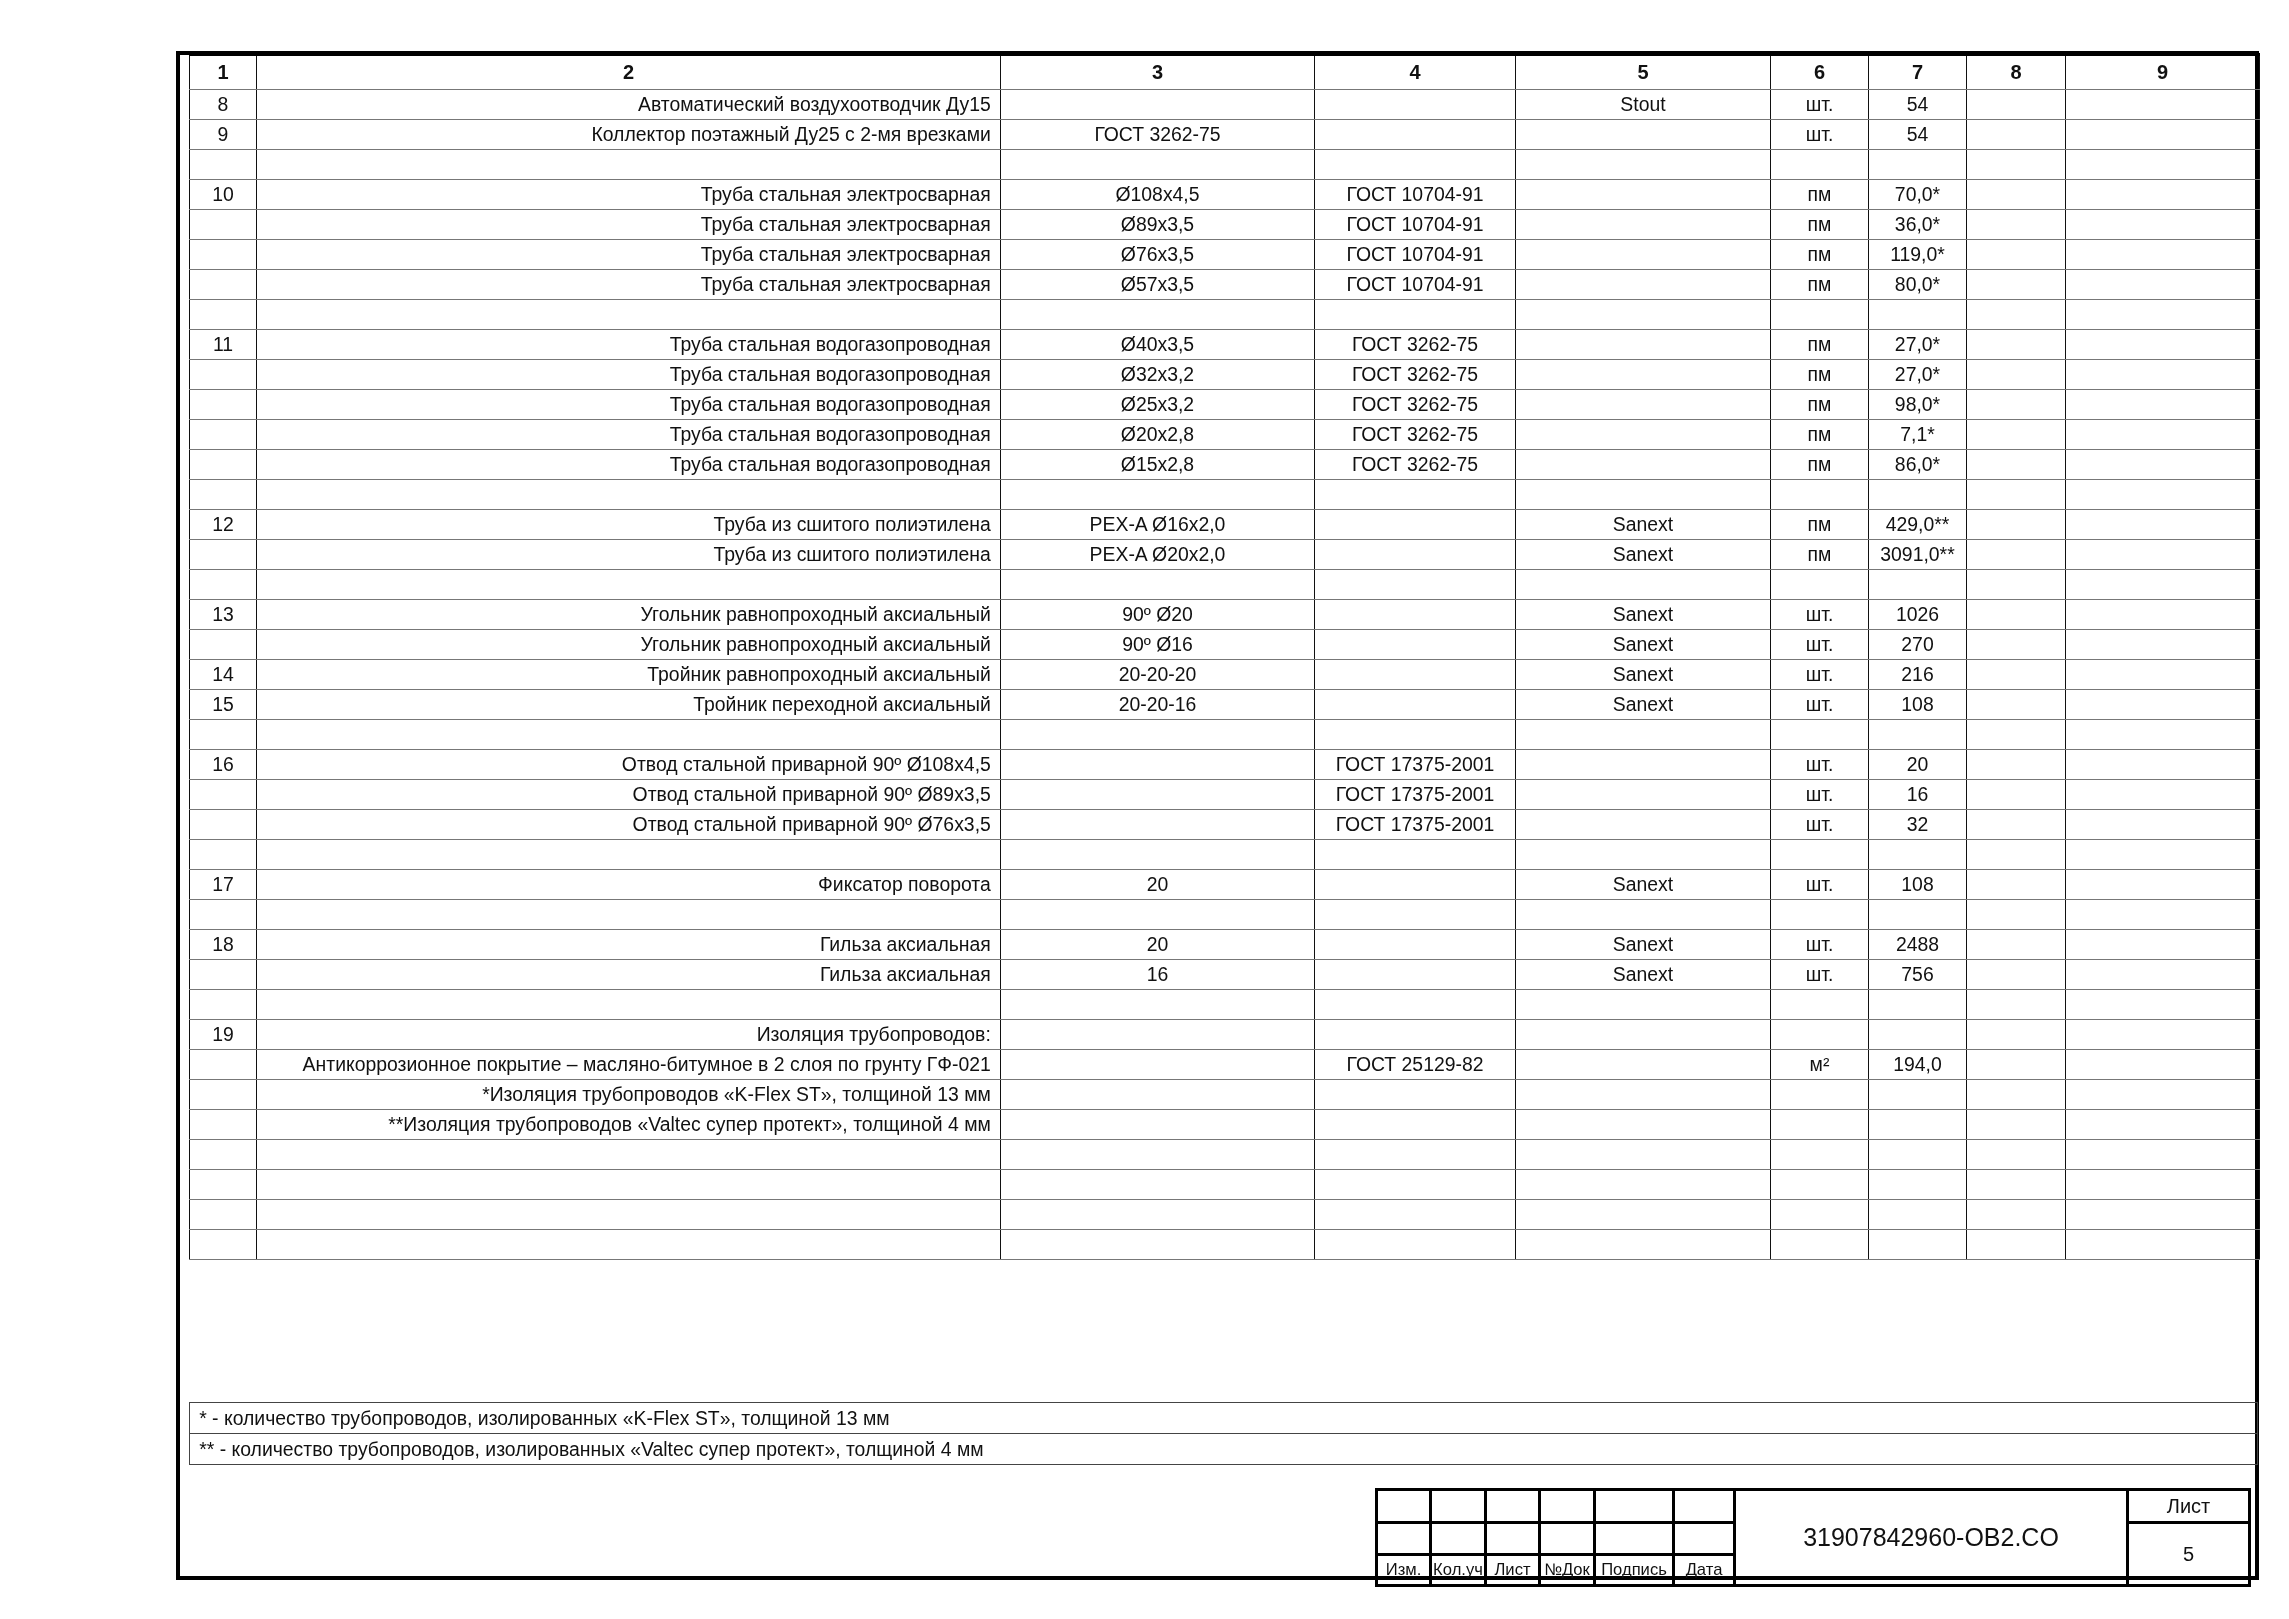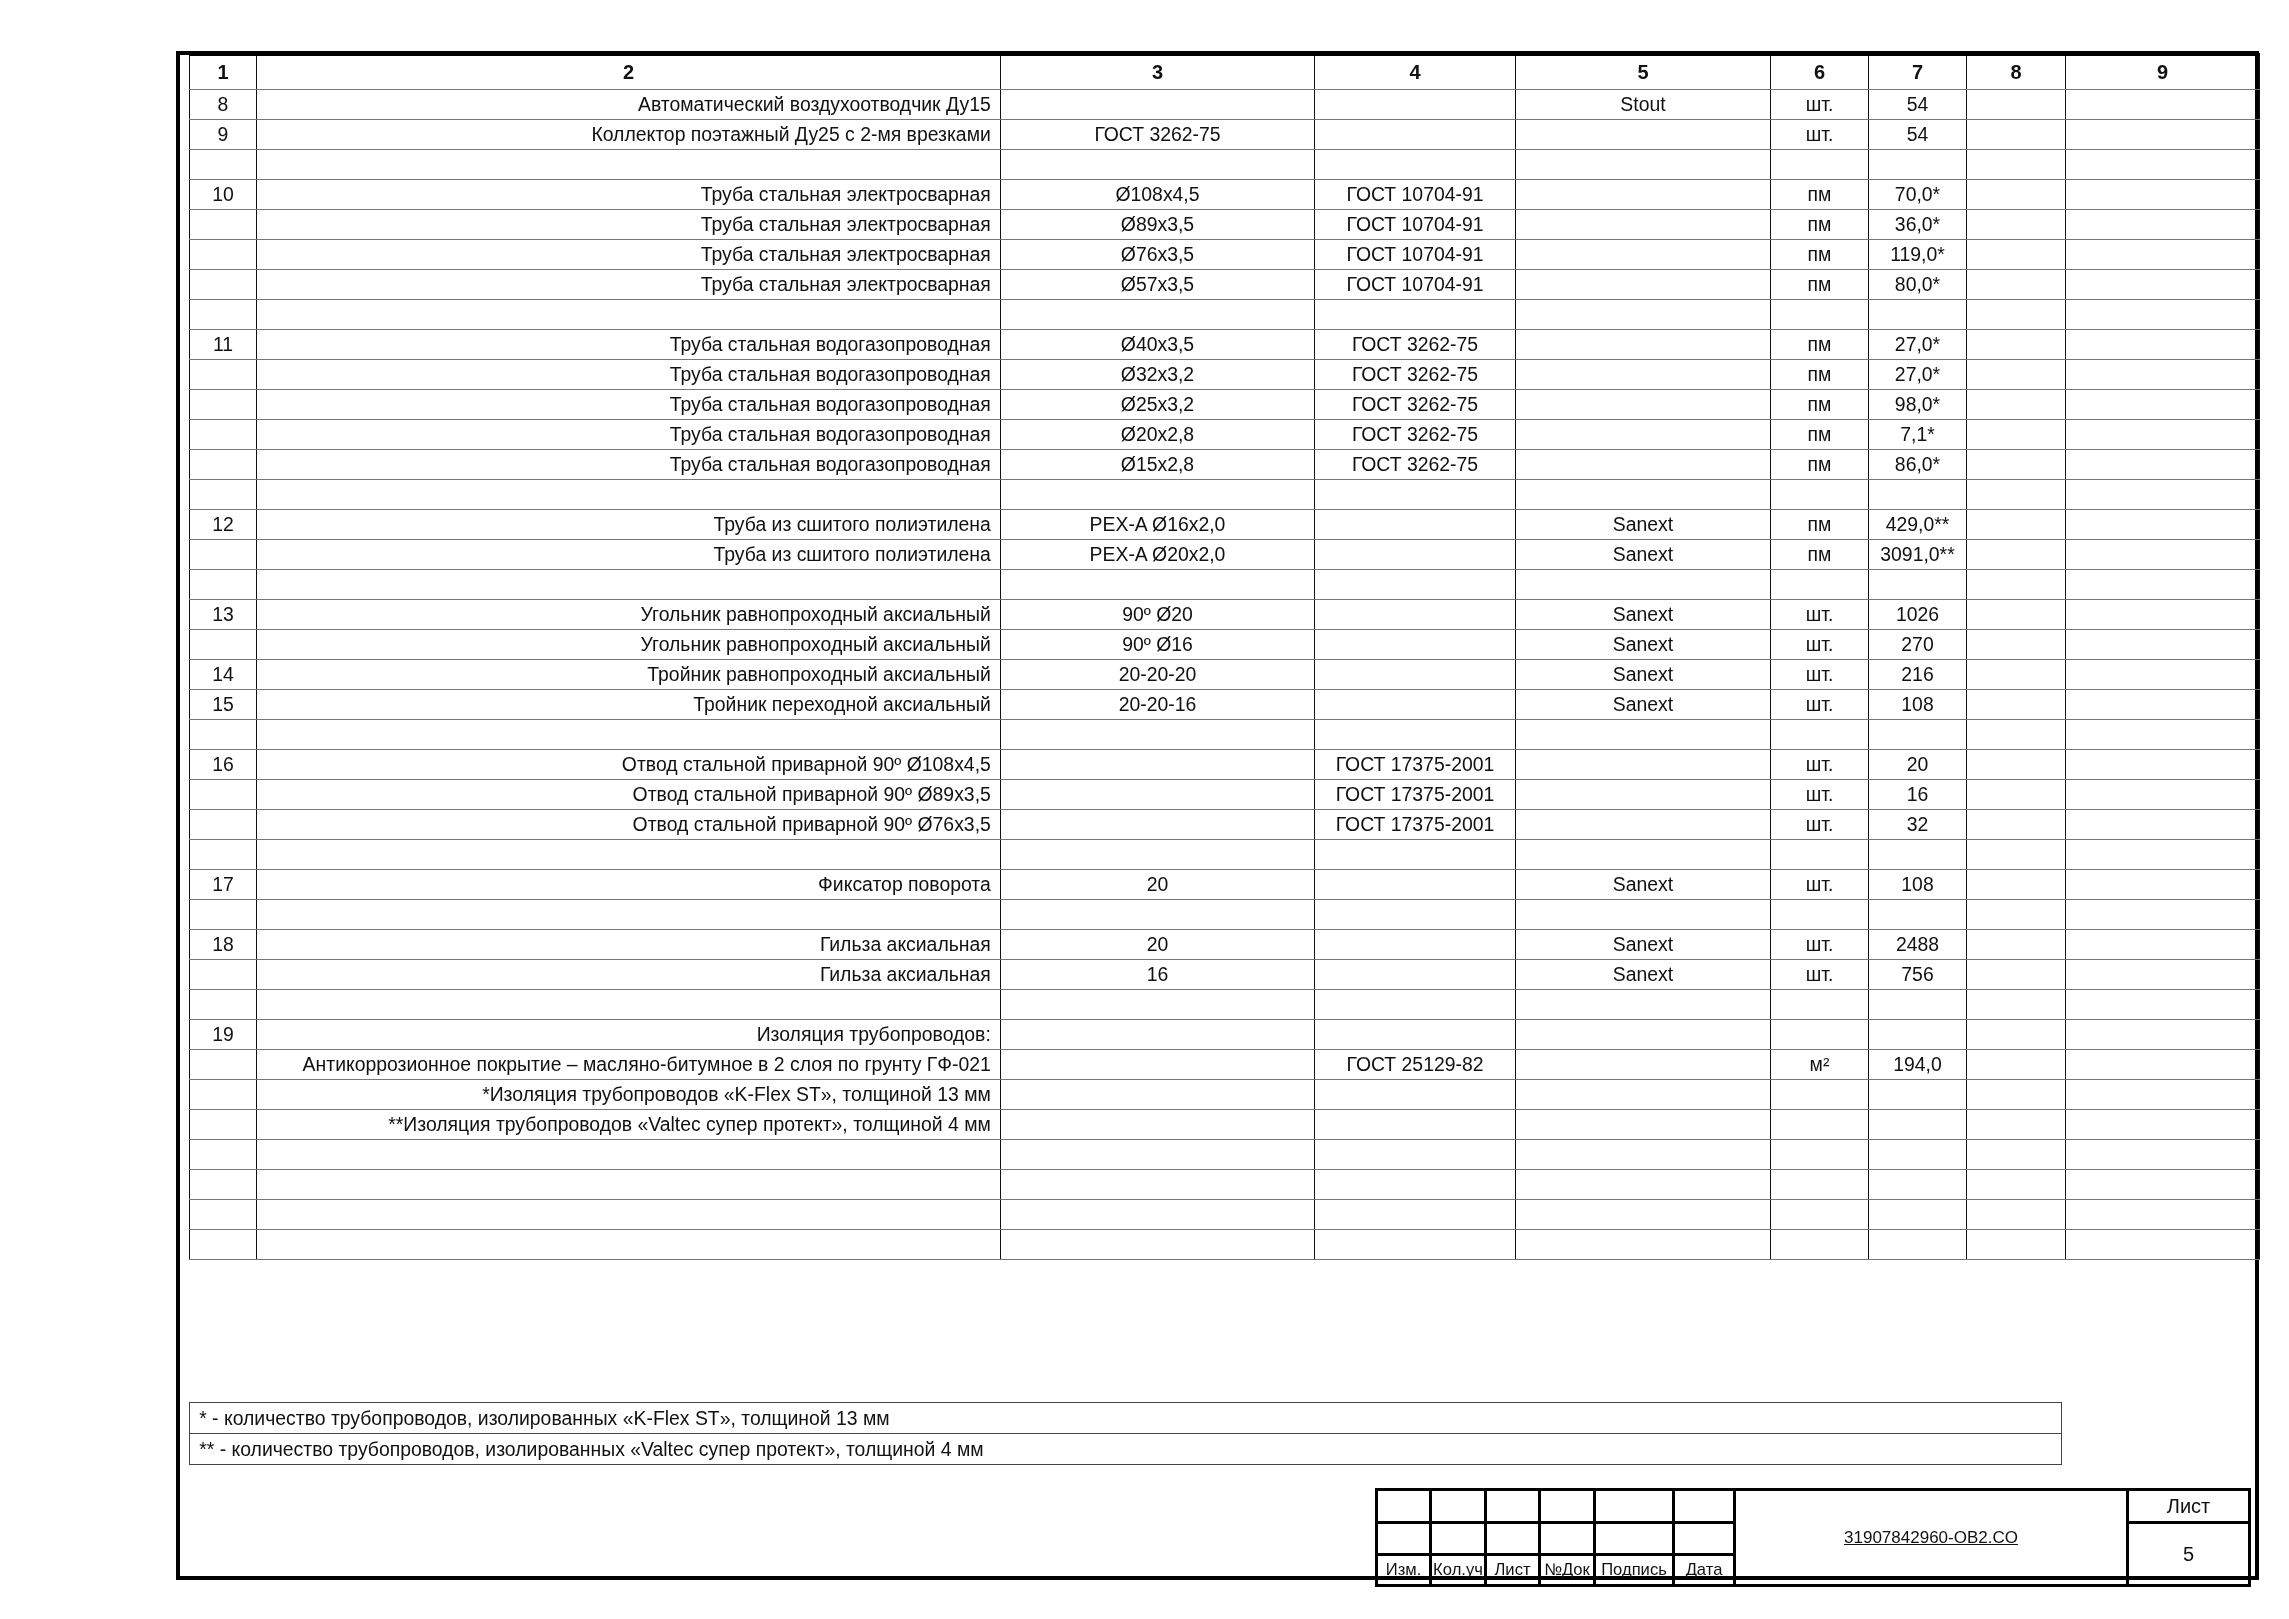--- a/index.html
+++ b/index.html
@@ -8,25 +8,25 @@
   .frame { position: absolute; left: 176px; top: 51px; width: 2083px; height: 1529px;
            border-left: 4.6px solid #000; border-top: 4.6px solid #000; border-right: 4.6px solid #000;
            border-bottom: 4.6px solid #000; box-sizing: border-box; }
   table.spec { position: absolute; left: 189px; top: 53px; border-collapse: collapse; table-layout: fixed; }
   table.spec td, table.spec th { border-left: 1.8px solid #111; border-right: 1.8px solid #111;
            border-top: 1.8px solid #777; border-bottom: 1.8px solid #777; height: 30px; padding: 0 9.2px;
            font-size: 19.4px; white-space: nowrap; overflow: hidden; box-sizing: border-box; }
   table.spec th { font-weight: bold; font-size: 20px; text-align: center; height: 35px; border-top: 3.7px solid #000; }
   table.spec td.c { text-align: center; }
   table.spec td.l { text-align: right; }
-  table.notes { position: absolute; left: 189px; top: 1402px; border-collapse: collapse; width: 1873px; }
+  table.notes { position: absolute; left: 189px; top: 1402px; border-collapse: collapse; width: 2069px; }
   table.notes td { border: 1.8px solid #444; height: 30px; font-size: 19.4px; padding: 0 9.2px; white-space: nowrap; }
   .tb { position: absolute; left: 1375px; top: 1488px; border-collapse: collapse; table-layout: fixed; }
   .tb td { border: 3.7px solid #000; box-sizing: border-box; padding: 0; text-align: center; font-size: 16.6px; margin-top: 28px; }
-  .tb .code { font-size: 17px; text-decoration: underline; }
+  .tb .code { font-size: 25px; }
   .tb .sheet-h { font-size: 20px; }
   .tb .sheet-v { font-size: 20px; }
 </style>
 </head>
 <body>
 
 <div class="frame"></div>
 
 <table class="spec">
   <colgroup>

